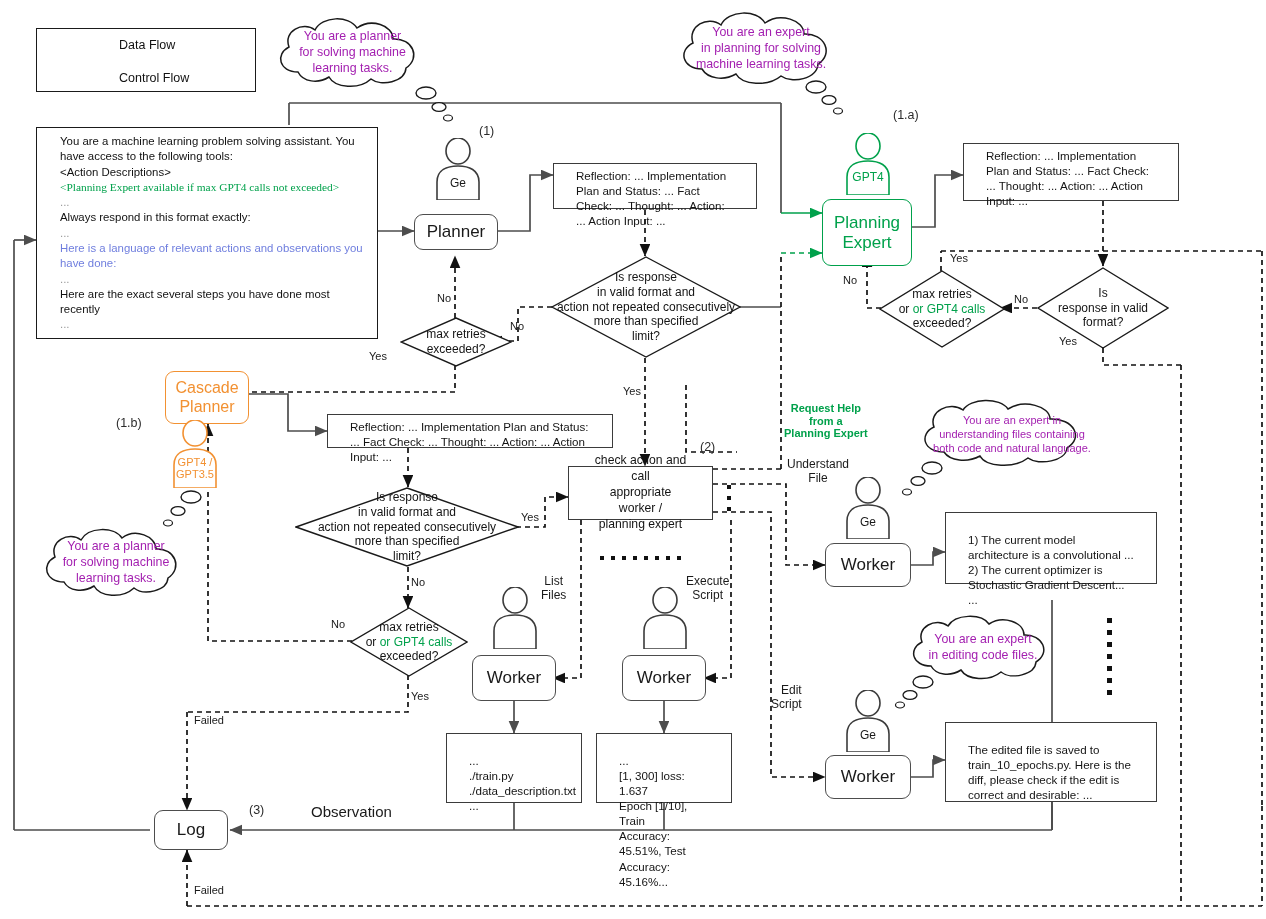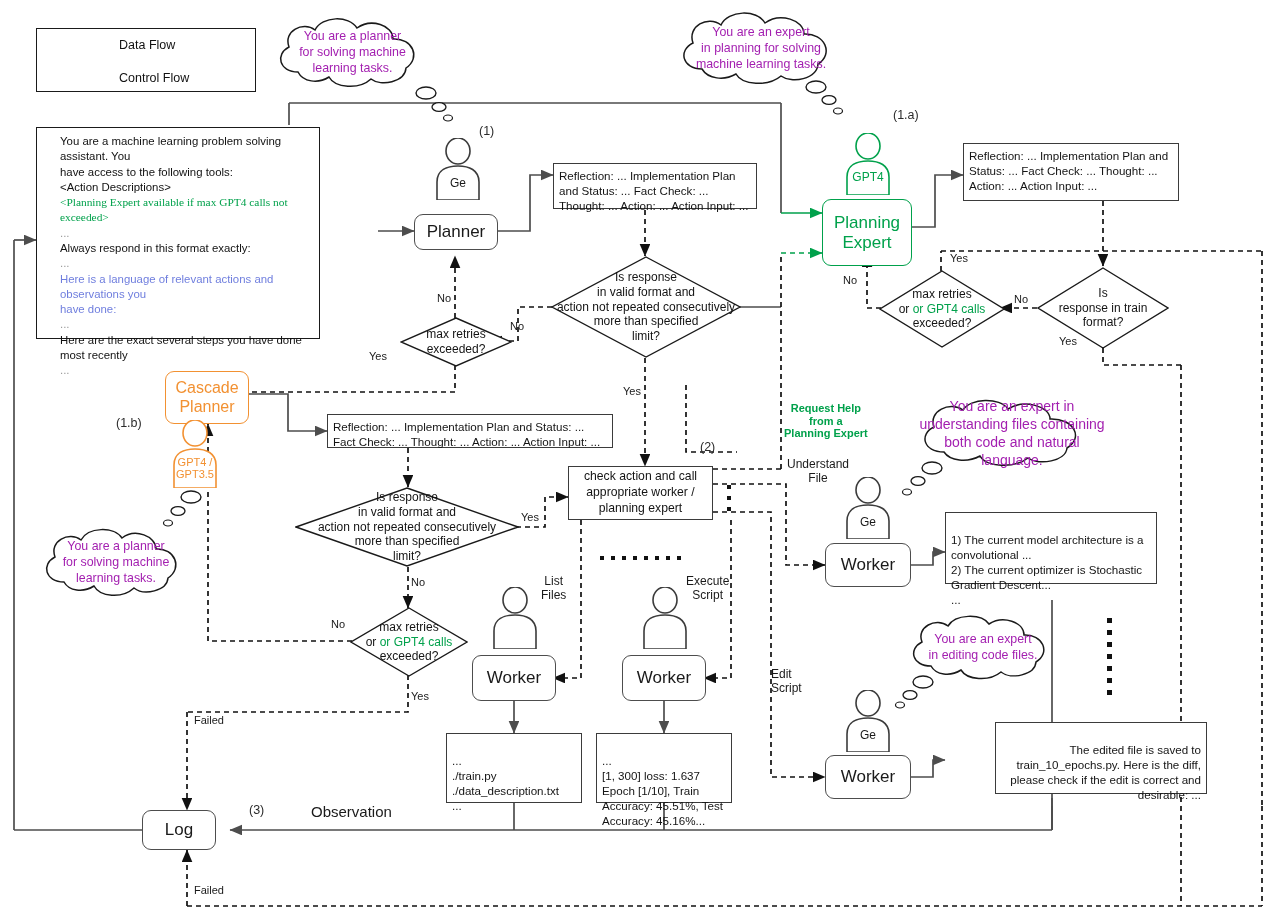--- a/index.html
+++ b/index.html
@@ -15,21 +15,21 @@
     display:flex;align-items:center;justify-content:center;text-align:center;
     font-size:17px;color:#1a1a1a;line-height:1.15;
   }
   .proc.green{border-color:#00a14b;color:#00a14b;}
   .proc.orange{border-color:#f29132;color:#f29132;}
 
   
   .tbox{
     border:1.4px solid #3b3b3b;background:#fff;
     font-size:11.6px;color:#141414;line-height:1.30;
-    padding:4px 5px;box-sizing:border-box;
+    padding:4px 22px;box-sizing:border-box;
   }
 
   
   .legend{border:1.5px solid #1a1a1a;background:#fff;}
   .legend .lrow{position:absolute;font-size:12.5px;color:#111;}
 
   
   .prompt{
     border:1.5px solid #1a1a1a;background:#fff;
     font-size:11.4px;line-height:1.34;color:#111;padding:6px 7px;box-sizing:border-box;
@@ -236,21 +236,21 @@
   <svg style="position:absolute;left:160px;top:487px;" width="42" height="46">
     <ellipse cx="31" cy="10" rx="10" ry="6" fill="#fff" stroke="#1a1a1a" stroke-width="1.4"></ellipse>
     <ellipse cx="18" cy="24" rx="7" ry="4.4" fill="#fff" stroke="#1a1a1a" stroke-width="1.3"></ellipse>
     <ellipse cx="8" cy="36" rx="4.5" ry="3" fill="#fff" stroke="#1a1a1a" stroke-width="1.2"></ellipse>
   </svg>
 
   <div class="cloud" style="left:908px;top:396px;width:208px;height:76px;">
     <svg viewBox="0 0 208 76" width="208" height="76">
       <path d="M36,56 C15,56 11,38 26,31 C20,15 42,5 55,14 C62,2 92,1 100,13 C116,3 142,10 142,23 C166,22 176,42 159,52 C158,65 131,70 120,62 C106,73 78,71 72,60 C59,67 42,65 36,56 Z" fill="#fff" stroke="#1a1a1a" stroke-width="1.5"></path>
     </svg>
-    <div class="ctxt" style="white-space:pre-line;font-size:14px;">You are an expert in
+    <div class="ctxt" style="white-space:pre-line;font-size:11px;">You are an expert in
 understanding files containing
 both code and natural language.</div>
   </div>
   <svg style="position:absolute;left:895px;top:458px;" width="48" height="46">
     <ellipse cx="37" cy="10" rx="10" ry="6" fill="#fff" stroke="#1a1a1a" stroke-width="1.4"></ellipse>
     <ellipse cx="23" cy="23" rx="7" ry="4.4" fill="#fff" stroke="#1a1a1a" stroke-width="1.3"></ellipse>
     <ellipse cx="12" cy="34" rx="4.5" ry="3" fill="#fff" stroke="#1a1a1a" stroke-width="1.2"></ellipse>
   </svg>
 
   <div class="cloud" style="left:898px;top:612px;width:170px;height:72px;">
@@ -259,21 +259,21 @@
     </svg>
     <div class="ctxt" style="white-space:pre-line;">You are an expert
 in editing code files.</div>
   </div>
   <svg style="position:absolute;left:890px;top:672px;" width="44" height="44">
     <ellipse cx="33" cy="10" rx="10" ry="6" fill="#fff" stroke="#1a1a1a" stroke-width="1.4"></ellipse>
     <ellipse cx="20" cy="23" rx="7" ry="4.4" fill="#fff" stroke="#1a1a1a" stroke-width="1.3"></ellipse>
     <ellipse cx="10" cy="33" rx="4.5" ry="3" fill="#fff" stroke="#1a1a1a" stroke-width="1.2"></ellipse>
   </svg>
 
-  <div class="node prompt" style="left:36px;top:127px;width:284px;height:212px;padding-left:23px;">
+  <div class="node prompt" style="left:36px;top:127px;width:342px;height:212px;padding-left:23px;">
     <div>You are a machine learning problem solving assistant. You</div>
     <div>have access to the following tools:</div>
     <div>&lt;Action Descriptions&gt;</div>
     <div class="g">&lt;Planning Expert available if max GPT4 calls not exceeded&gt;</div>
     <div class="dim">...</div>
     <div>Always respond in this format exactly:</div>
     <div class="dim">...</div>
     <div class="bl">Here is a language of relevant actions and observations you</div>
     <div class="bl">have done:</div>
     <div class="dim">...</div>
@@ -331,21 +331,21 @@
     </svg>
     <div class="dtxt" style="white-space:pre-line;">max retries
 exceeded?</div>
   </div>
 
   <div class="dia" style="left:1037px;top:267px;width:132px;height:82px;">
     <svg viewBox="0 0 132 82" width="132" height="82">
       <polygon points="66,1 131,41 66,81 1,41" fill="#fff" stroke="#1a1a1a" stroke-width="1.4"></polygon>
     </svg>
     <div class="dtxt" style="white-space:pre-line;">Is
-response in train
+response in valid
 format?</div>
   </div>
 
   <div class="dia" style="left:879px;top:270px;width:126px;height:78px;">
     <svg viewBox="0 0 126 78" width="126" height="78">
       <polygon points="63,1 125,39 63,77 1,39" fill="#fff" stroke="#1a1a1a" stroke-width="1.4"></polygon>
     </svg>
     <div class="dtxt" style="flex-direction:column;">
       <span>max retries</span>
       <span>or&nbsp;<b style="font-weight:normal;color:#00a14b;">or GPT4 calls</b></span>
@@ -487,28 +487,28 @@
   <div class="person" style="left:843px;top:690px;width:50px;height:62px;">
     <svg viewBox="0 0 50 62" width="50" height="62">
       <ellipse cx="25" cy="13" rx="12" ry="13" fill="#fff" stroke="#3b3b3b" stroke-width="1.6"></ellipse>
       <path d="M4,62 L4,44 C4,32 14,28 25,28 C36,28 46,32 46,44 L46,62 Z" fill="#fff" stroke="#3b3b3b" stroke-width="1.6"></path>
     </svg>
     <div class="plabel" style="top:38px;">Ge</div>
   </div>
   <div class="node proc" style="left:825px;top:755px;width:86px;height:44px;">
     <span>Worker</span>
   </div>
-  <div class="lbl" style="left:771px;top:668px;text-align:left;white-space:pre-line;">Edit
+  <div class="lbl" style="left:771px;top:684px;text-align:right;white-space:pre-line;">Edit
 Script</div>
 
-  <div class="node tbox" style="left:995px;top:722px;width:212px;height:72px;white-space:pre-line;text-align:right;">
+  <div class="node tbox" style="left:945px;top:722px;width:212px;height:80px;white-space:pre-line;">
     <span>The edited file is saved to train_10_epochs.py. Here is the diff, please check if the edit is correct and desirable: ...</span>
   </div>
 
-  <div class="node proc" style="left:142px;top:810px;width:74px;height:40px;">
+  <div class="node proc" style="left:154px;top:810px;width:74px;height:40px;">
     <span>Log</span>
   </div>
   <div class="lbl idx" style="left:249px;top:803px;">(3)</div>
   <div class="lbl big" style="left:311px;top:803px;">Observation</div>
   <div class="lbl sm" style="left:194px;top:714px;">Failed</div>
   <div class="lbl sm" style="left:194px;top:884px;">Failed</div>
 
   <div class="lbl sm" style="left:437px;top:292px;">No</div>
   <div class="lbl sm" style="left:510px;top:320px;">No</div>
   <div class="lbl sm" style="left:369px;top:350px;">Yes</div>

